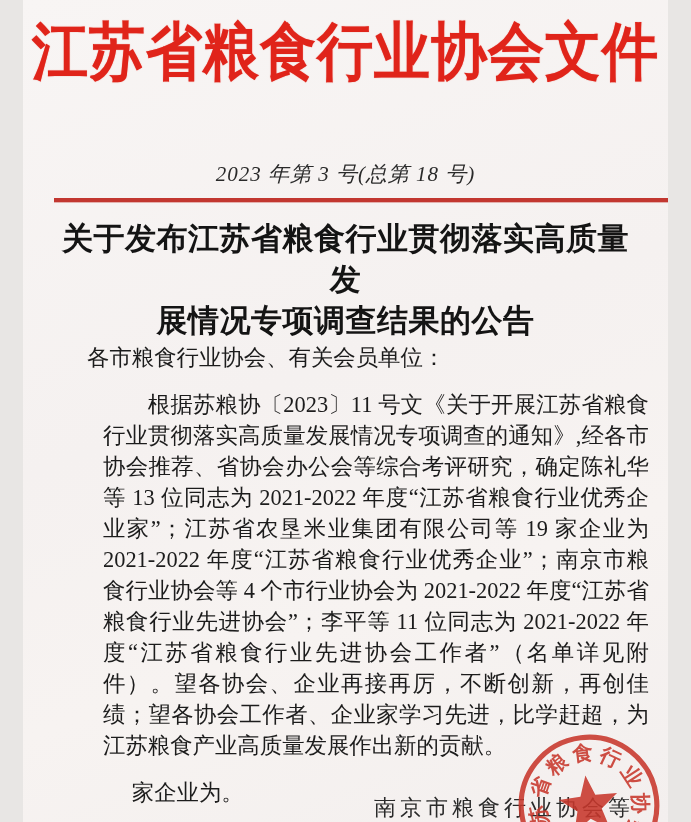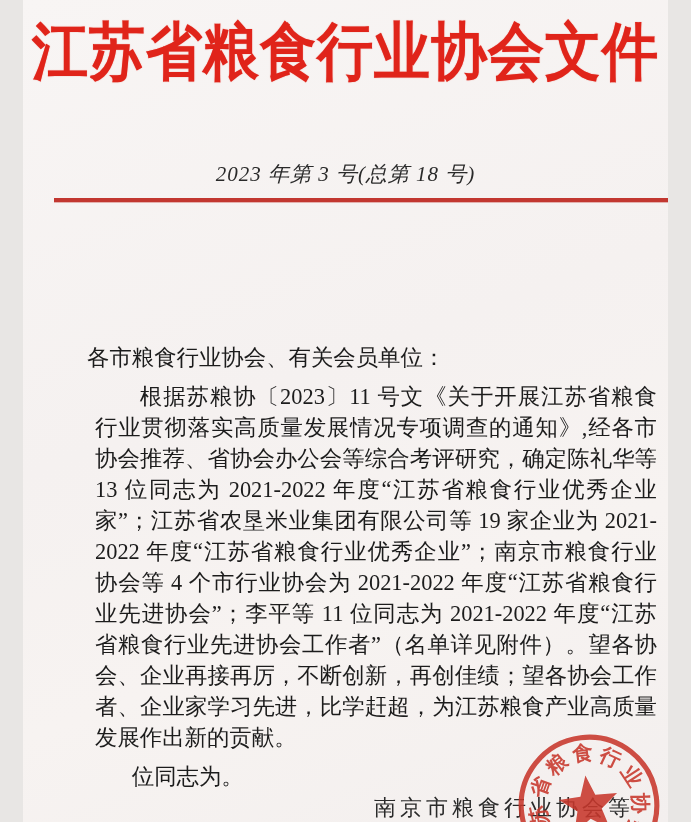--- a/index.html
+++ b/index.html
@@ -40,21 +40,21 @@
     color:#141414;
     letter-spacing:.5px;
   }
   .body-block{
     position:absolute;top:342px;left:64px;width:578px;
     font-size:22.4px;line-height:31px;
     color:#1c1c1c;
     text-align:justify;
   }
   .salutation{margin:0 0 2px 0;font-family:Liberation Serif, serif;}
-  .para{margin:8px;text-indent:2em;}
+  .para{margin:16px;text-indent:2em;}
   .closing{margin:0;text-indent:2em;}
   .signature{
     position:absolute;top:793px;right:34px;
     font-size:22px;letter-spacing:4px;color:#2a2a2a;
     white-space:nowrap;
   }
   .seal{
     position:absolute;left:491px;top:730px;
     width:150px;height:150px;
     transform:rotate(-7deg);
@@ -70,25 +70,29 @@
 <body>
 
 <div class="page">
 
   <div class="header-title">江苏省粮食行业协会文件</div>
 
   <div class="doc-number">2023 年第 3 号(总第 18 号)</div>
 
   <div class="red-rule"></div>
 
+  <div class="doc-title">
+    <div>关于发布江苏省粮食行业贯彻落实高质量发</div>
+    <div>展情况专项调查结果的公告</div>
+  </div>
 
   <div class="body-block">
     <p class="salutation">各市粮食行业协会、有关会员单位：</p>
     <p class="para">根据苏粮协〔2023〕11 号文《关于开展江苏省粮食行业贯彻落实高质量发展情况专项调查的通知》,经各市协会推荐、省协会办公会等综合考评研究，确定陈礼华等 13 位同志为 2021-2022 年度“江苏省粮食行业优秀企业家”；江苏省农垦米业集团有限公司等 19 家企业为 2021-2022 年度“江苏省粮食行业优秀企业”；南京市粮食行业协会等 4 个市行业协会为 2021-2022 年度“江苏省粮食行业先进协会”；李平等 11 位同志为 2021-2022 年度“江苏省粮食行业先进协会工作者”（名单详见附件）。望各协会、企业再接再厉，不断创新，再创佳绩；望各协会工作者、企业家学习先进，比学赶超，为江苏粮食产业高质量发展作出新的贡献。</p>
-    <p class="closing">位同志为。</p>
+    <p class="closing">家企业为。</p>
   </div>
 
   <div class="signature">南京市粮食行业协会等</div>
 
   <svg class="seal" viewBox="0 0 146 146">
     <circle cx="73" cy="73" r="66" fill="none" stroke="#c8372c" stroke-width="5"></circle>
     <polygon points="73,44 80.3,63.9 101.5,64.7 84.9,77.9 90.6,98.3 73,86.5 55.4,98.3 61.1,77.9 44.5,64.7 65.7,63.9" fill="#c8372c"></polygon>
     <g id="seal-ring-text">
         <text x="33.5994623196639" y="102.78307376628291" fill="#c8372c" font-size="20" text-anchor="middle" dominant-baseline="central" transform="rotate(-128 33.5994623196639 102.78307376628291)">江</text>
         <text x="23.273905231586333" y="77.22642316338266" fill="#c8372c" font-size="20" text-anchor="middle" dominant-baseline="central" transform="rotate(-96 23.273905231586333 77.22642316338266)">苏</text>

